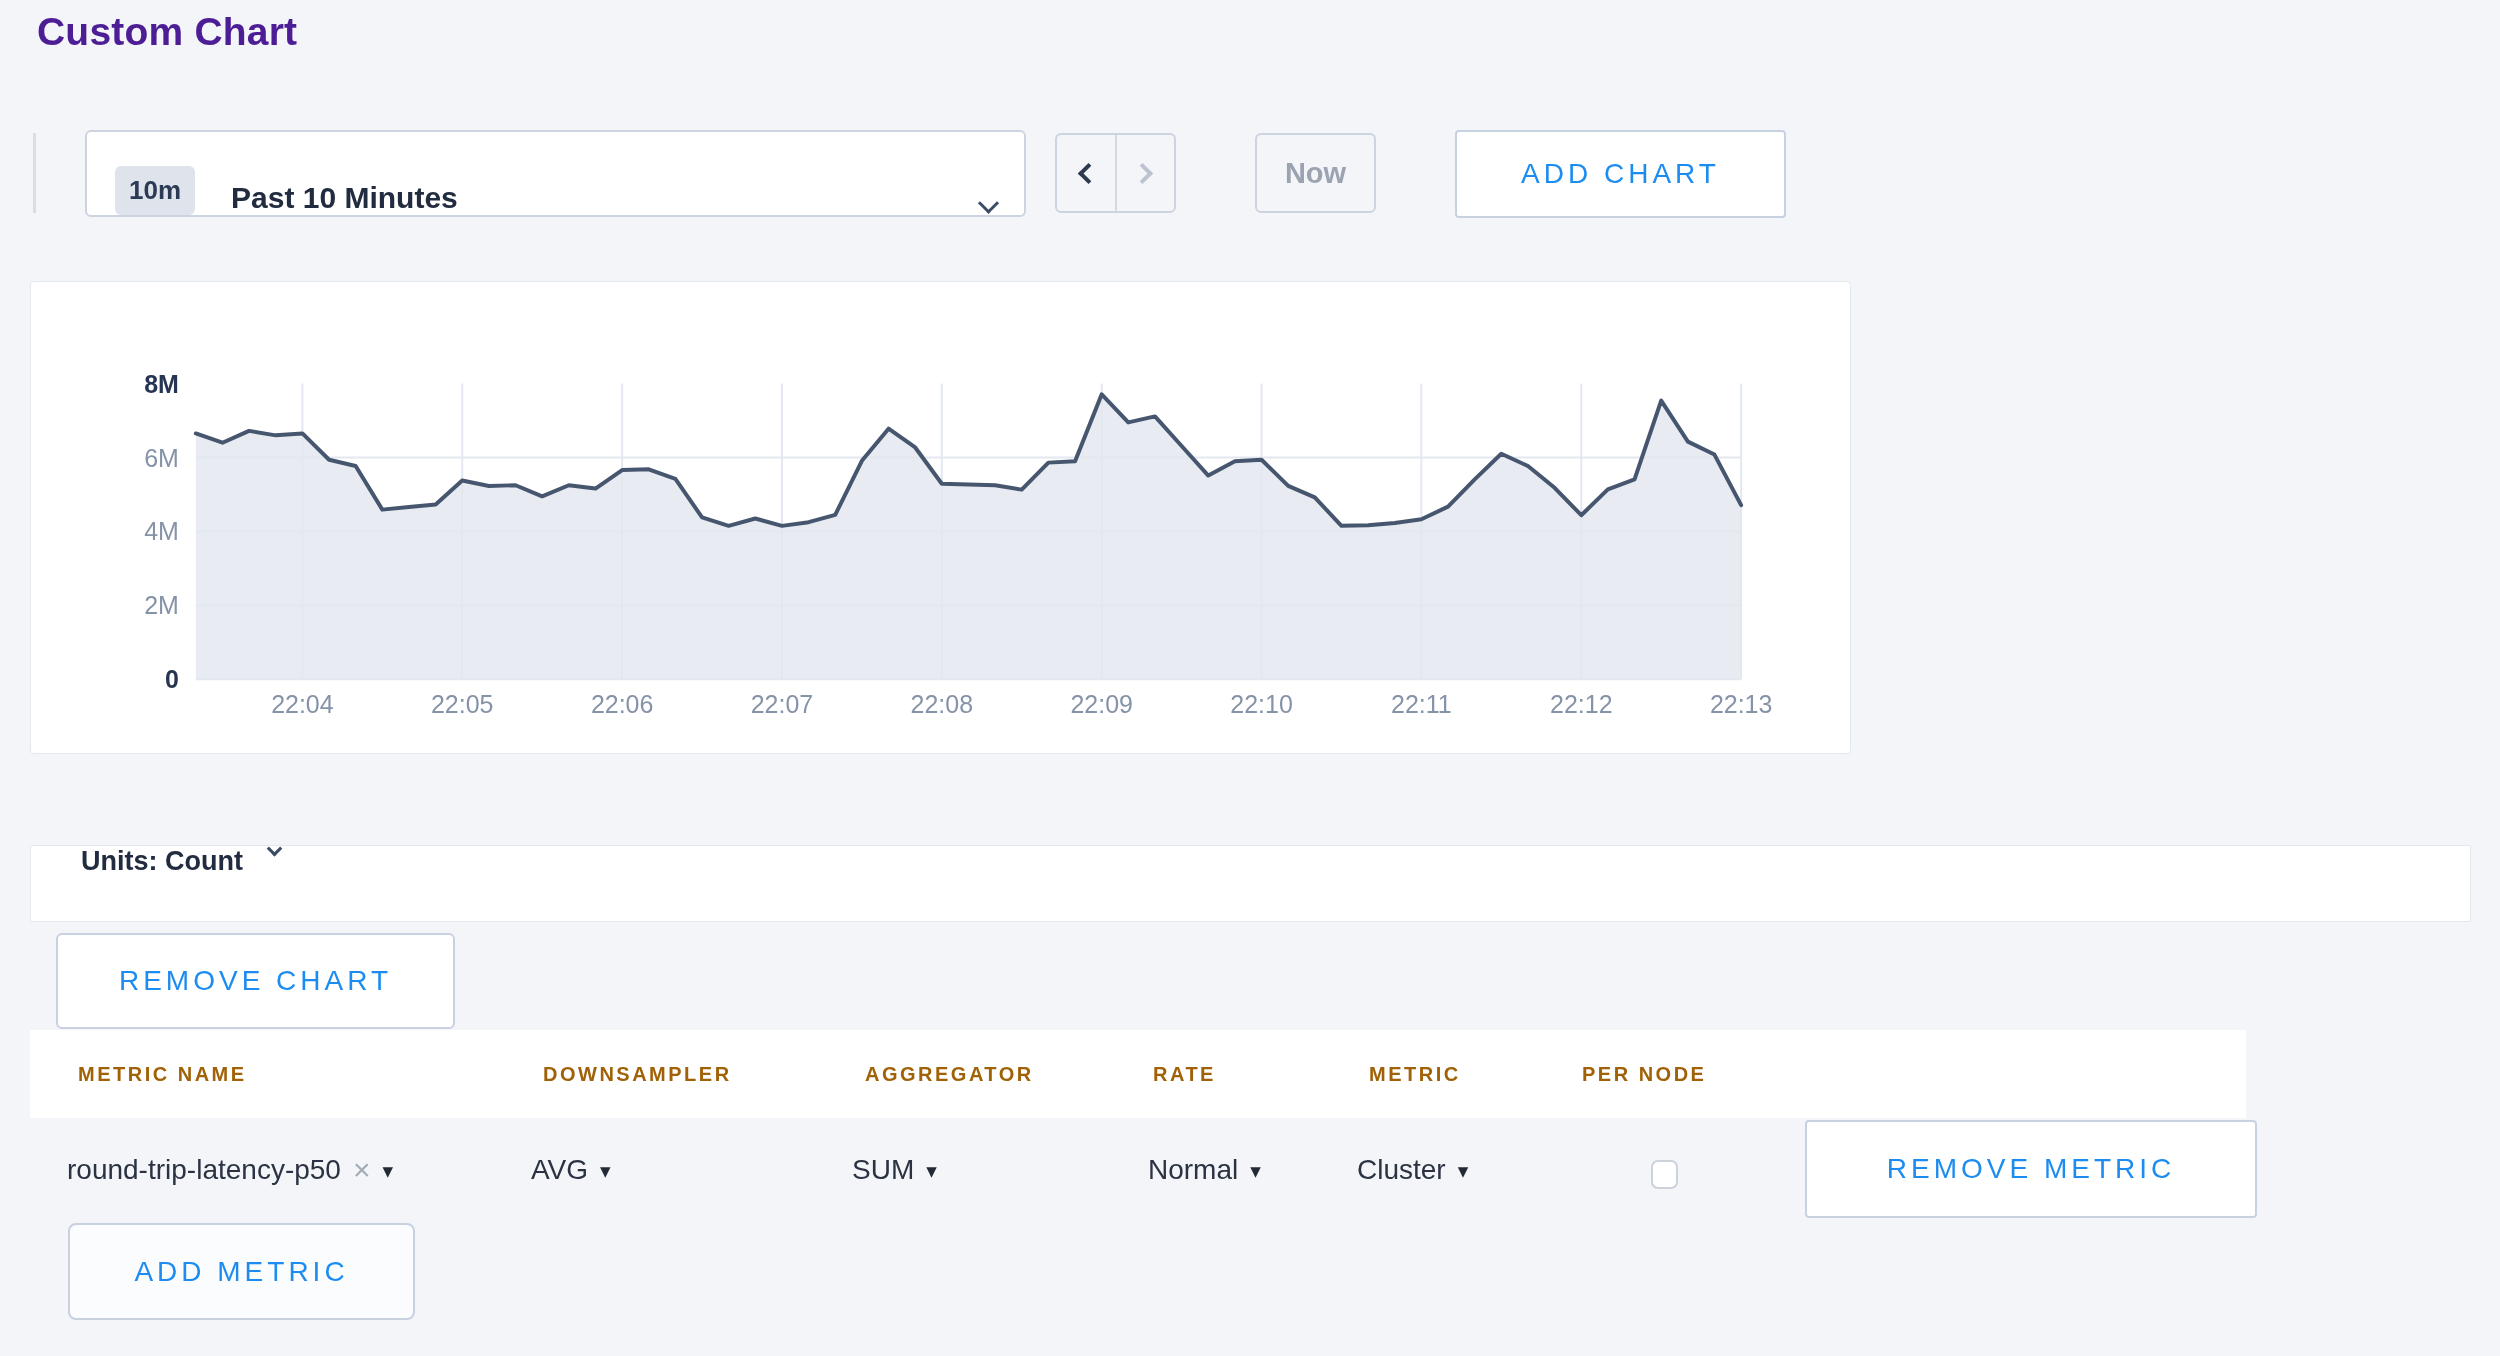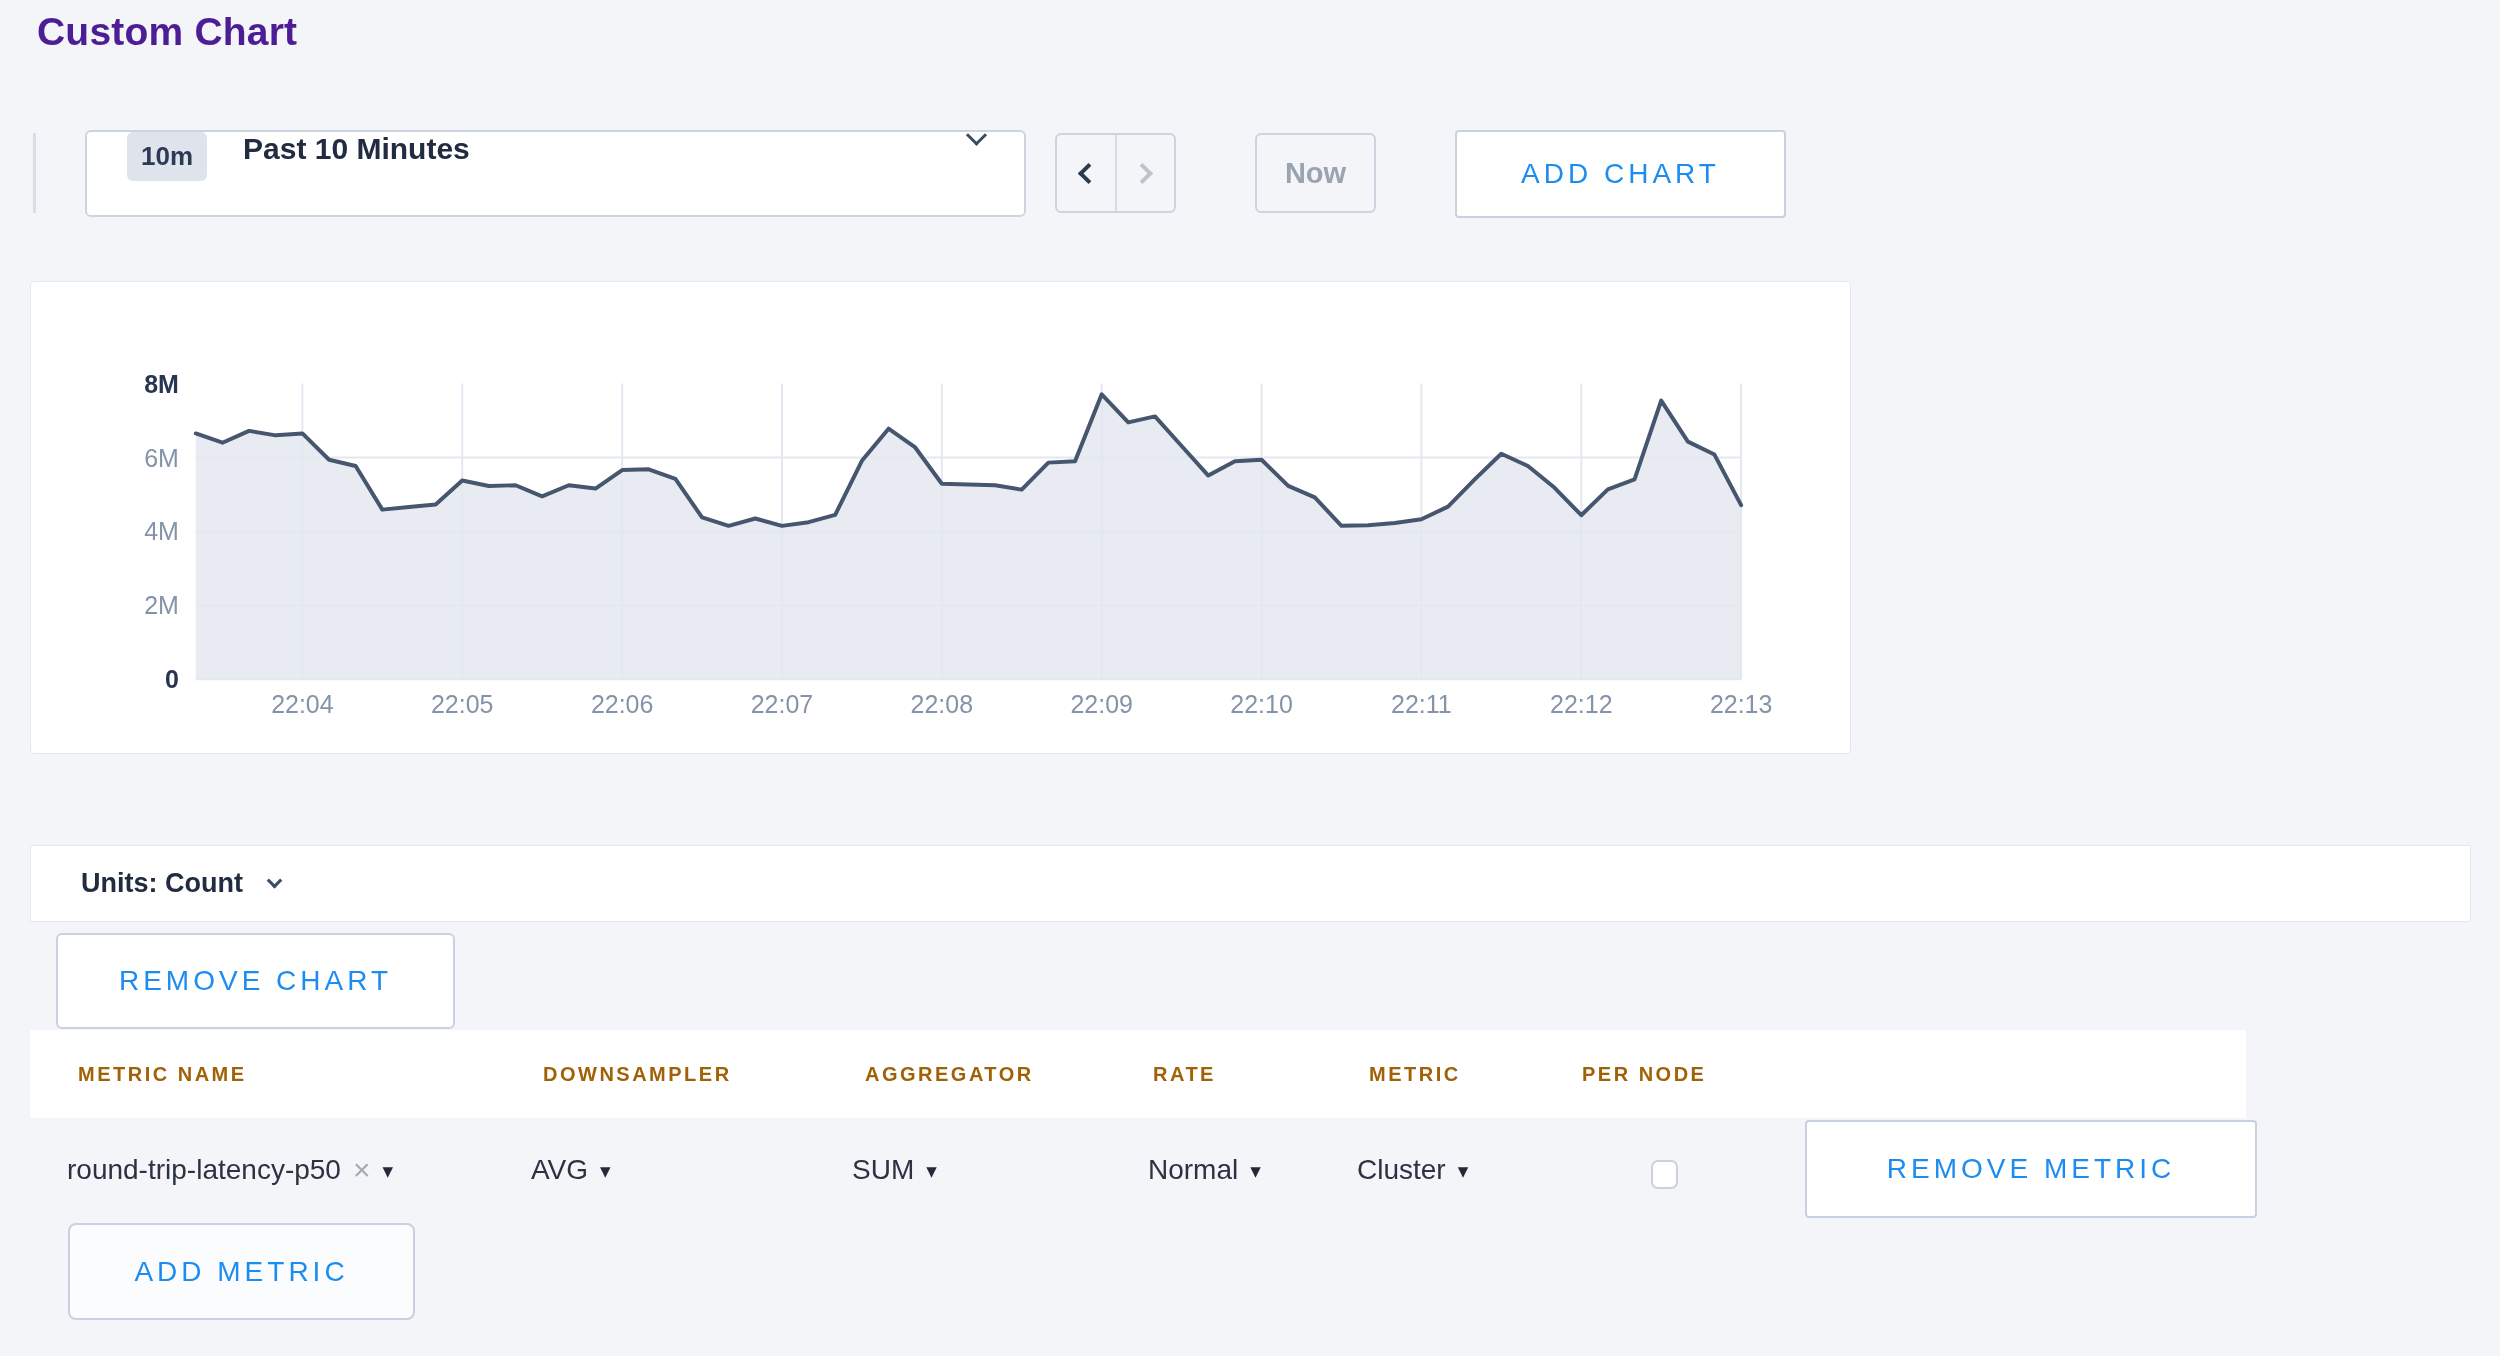--- a/index.html
+++ b/index.html
@@ -10,22 +10,22 @@
   }
   .abs { position:absolute; }
 
   
   .page-title { left:37px; top:10px; font-size:39px; font-weight:600; color:#4c1d95; letter-spacing:.2px;text-align:right; }
 
   
   .toolbar-accent { left:33px; top:133px; width:3px; height:80px; background:#d8dde6; }
   .time-select {
     left:85px; top:130px; width:941px; height:87px; background:#fff;
-    border:2px solid #ccd4e0; border-radius:6px; display:flex; align-items:flex-start;
-    padding:0 40px; gap:36px; cursor:pointer;
+    border:2px solid #ccd4e0; border-radius:6px; display:flex; align-items:flex-end;
+    padding:0 28px; gap:36px; cursor:pointer;
   }
   .range-badge { background:#dfe4ec; color:#2c3a55; font-size:26px; font-weight:700;
     padding:9px 14px; border-radius:6px; }
   .range-label { font-size:30px; font-weight:700; color:#212c40; }
   .chev { display:inline-block; border-style:solid; border-color:currentColor;
     border-width:0 3px 3px 0; }
   .select-chev { margin-left:auto; width:15px; height:15px; color:#3c4b66;
     transform:rotate(45deg) translate(-3px,-3px); }
   .nav-group { left:1055px; top:133px; width:121px; height:80px;
     border:2px solid #ccd4e0; border-radius:6px; display:flex; background:transparent; }
@@ -43,21 +43,21 @@
     font-weight:500; cursor:pointer; }
   .add-chart-btn { left:1455px; top:130px; width:331px; height:88px; border-radius:4px; }
 
   
   .chart-card { left:30px; top:281px; width:1821px; height:473px; background:#fff;
     border:1px solid #e3e7ee; border-radius:4px; }
   .chart-card svg { position:absolute; left:0; top:0; width:100%; height:100%; }
 
   
   .units-bar { left:30px; top:845px; width:2441px; height:77px; background:#fff;
-    border:1px solid #e3e7ee; border-radius:2px; display:flex; align-items:center;
+    border:1px solid #e3e7ee; border-radius:2px; display:flex; 
     padding-left:50px; gap:26px; cursor:pointer; }
   .units-label { font-size:27px; font-weight:700; color:#212c40; }
   .units-chev { width:11px; height:11px; color:#3c4b66; transform:rotate(45deg) translate(-2px,-2px); }
 
   .remove-chart-btn { left:56px; top:933px; width:399px; height:96px; border-radius:6px; }
 
   
   .table-band { left:30px; top:1030px; width:2216px; height:88px; background:#fff; }
   .col-head { position:absolute; top:50%; transform:translateY(-50%); font-size:20px;
     font-weight:700; letter-spacing:2.5px; color:#a16207; white-space:nowrap; }

